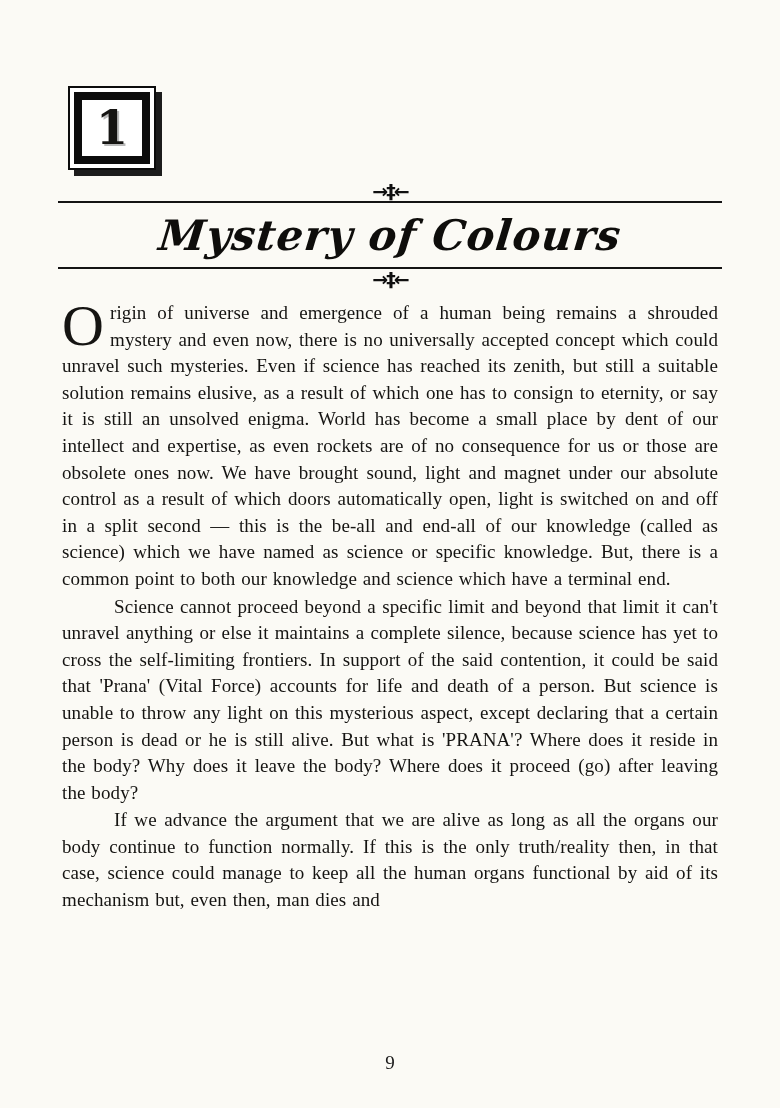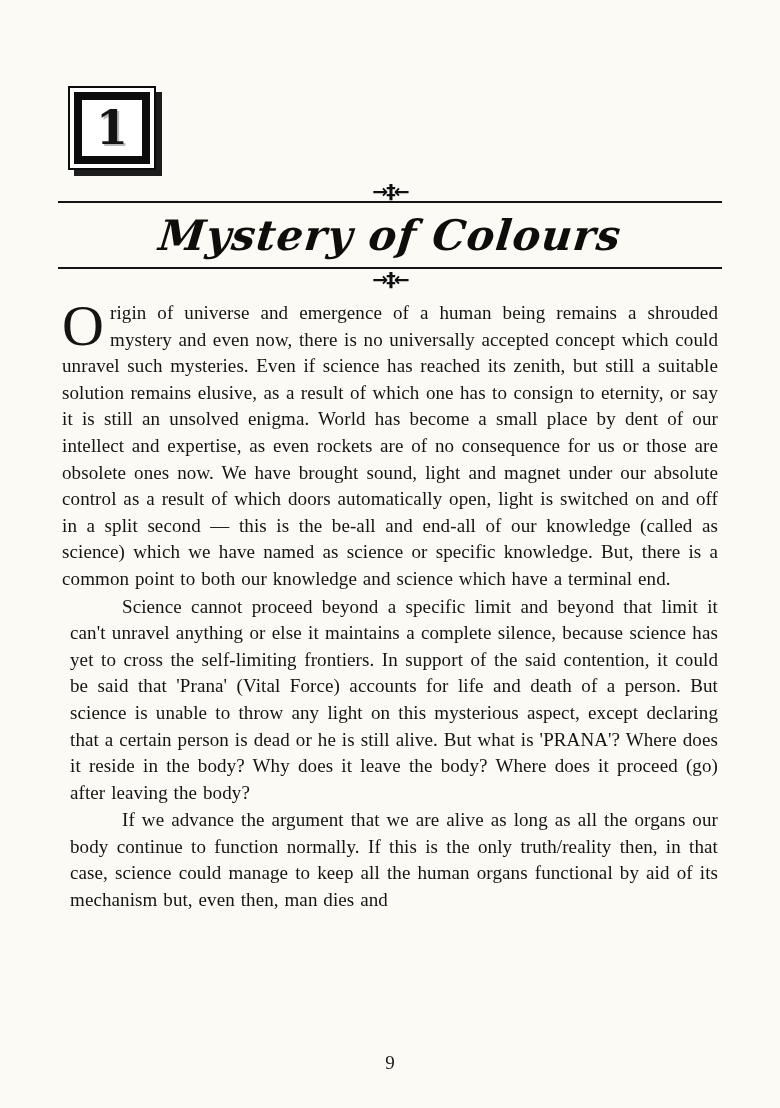--- a/index.html
+++ b/index.html
@@ -97,21 +97,20 @@
     margin: 0;
     font-size: 19px;
     line-height: 26.6px;
     text-align: justify;
     letter-spacing: 0.1px;
     word-spacing: 1px;
   }
   .body-para.indent {
     text-indent: 52px;
     margin-top: 1px;
-    margin-left: 8px;
   }
   .dropcap {
     float: left;
     font-size: 58px;
     line-height: 48px;
     padding-right: 6px;
     padding-top: 2px;
     font-family: "Liberation Serif", serif;
   }
 

